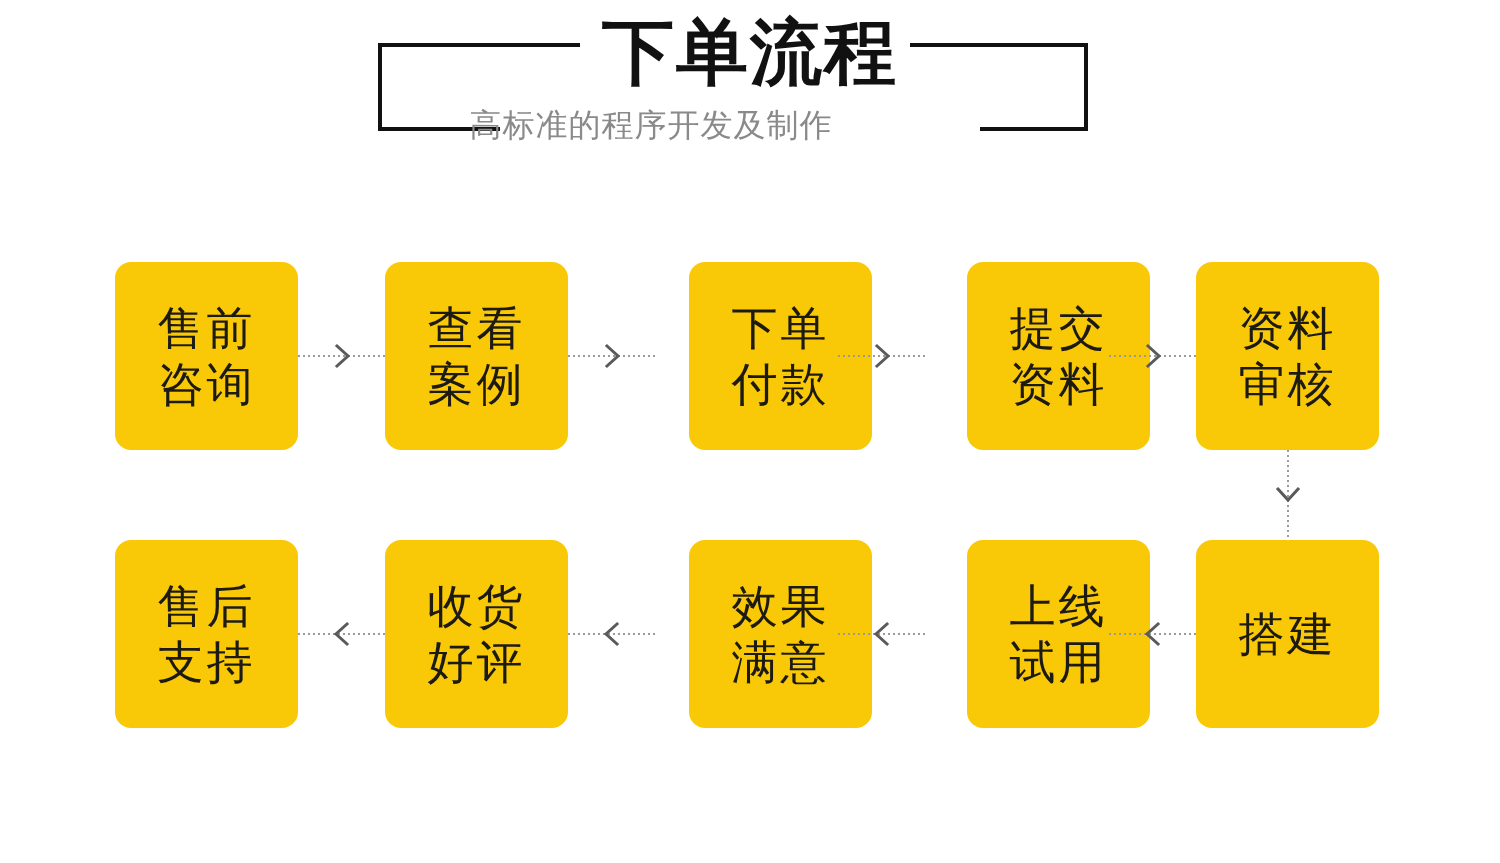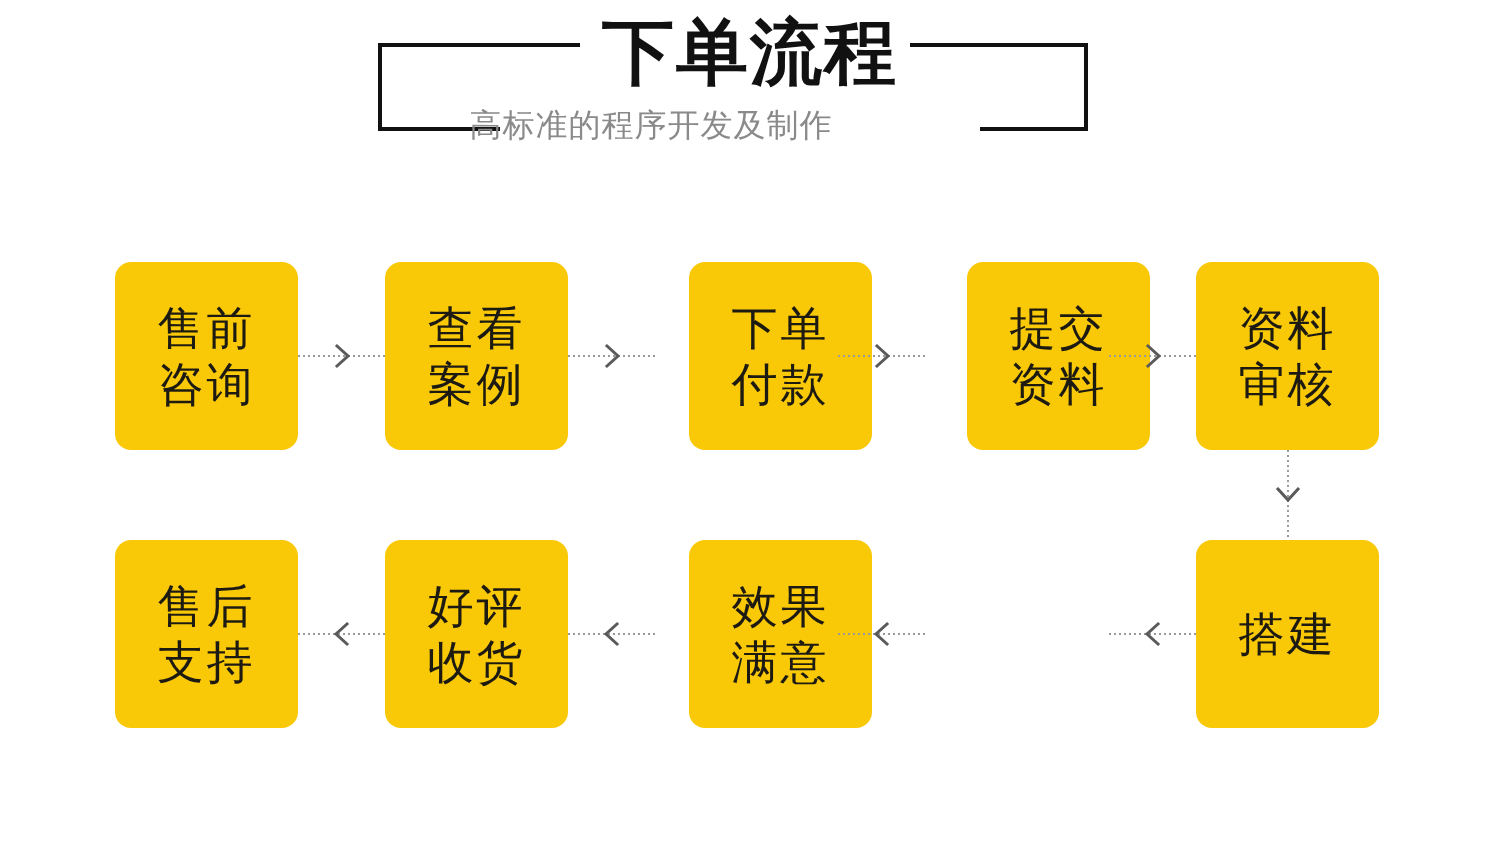--- a/index.html
+++ b/index.html
@@ -200,27 +200,31 @@
     <div class="step-line">资料</div>
   </div>
   <div class="step-box r1 c5">
     <div class="step-line">资料</div>
     <div class="step-line">审核</div>
   </div>
 
   <div class="step-box r2 c5">
     <div class="step-line">搭建</div>
   </div>
+  <div class="step-box r2 c4">
+    <div class="step-line">上线</div>
+    <div class="step-line">试用</div>
+  </div>
   <div class="step-box r2 c3">
     <div class="step-line">效果</div>
     <div class="step-line">满意</div>
   </div>
   <div class="step-box r2 c2">
+    <div class="step-line">收货</div>
     <div class="step-line">好评</div>
-    <div class="step-line">收货</div>
   </div>
   <div class="step-box r2 c1">
     <div class="step-line">售后</div>
     <div class="step-line">支持</div>
   </div>
 
   <div class="conn-h h1">
     <div class="dots"></div>
     <div class="chev">
       <svg width="28" height="28" viewBox="0 0 28 28">

